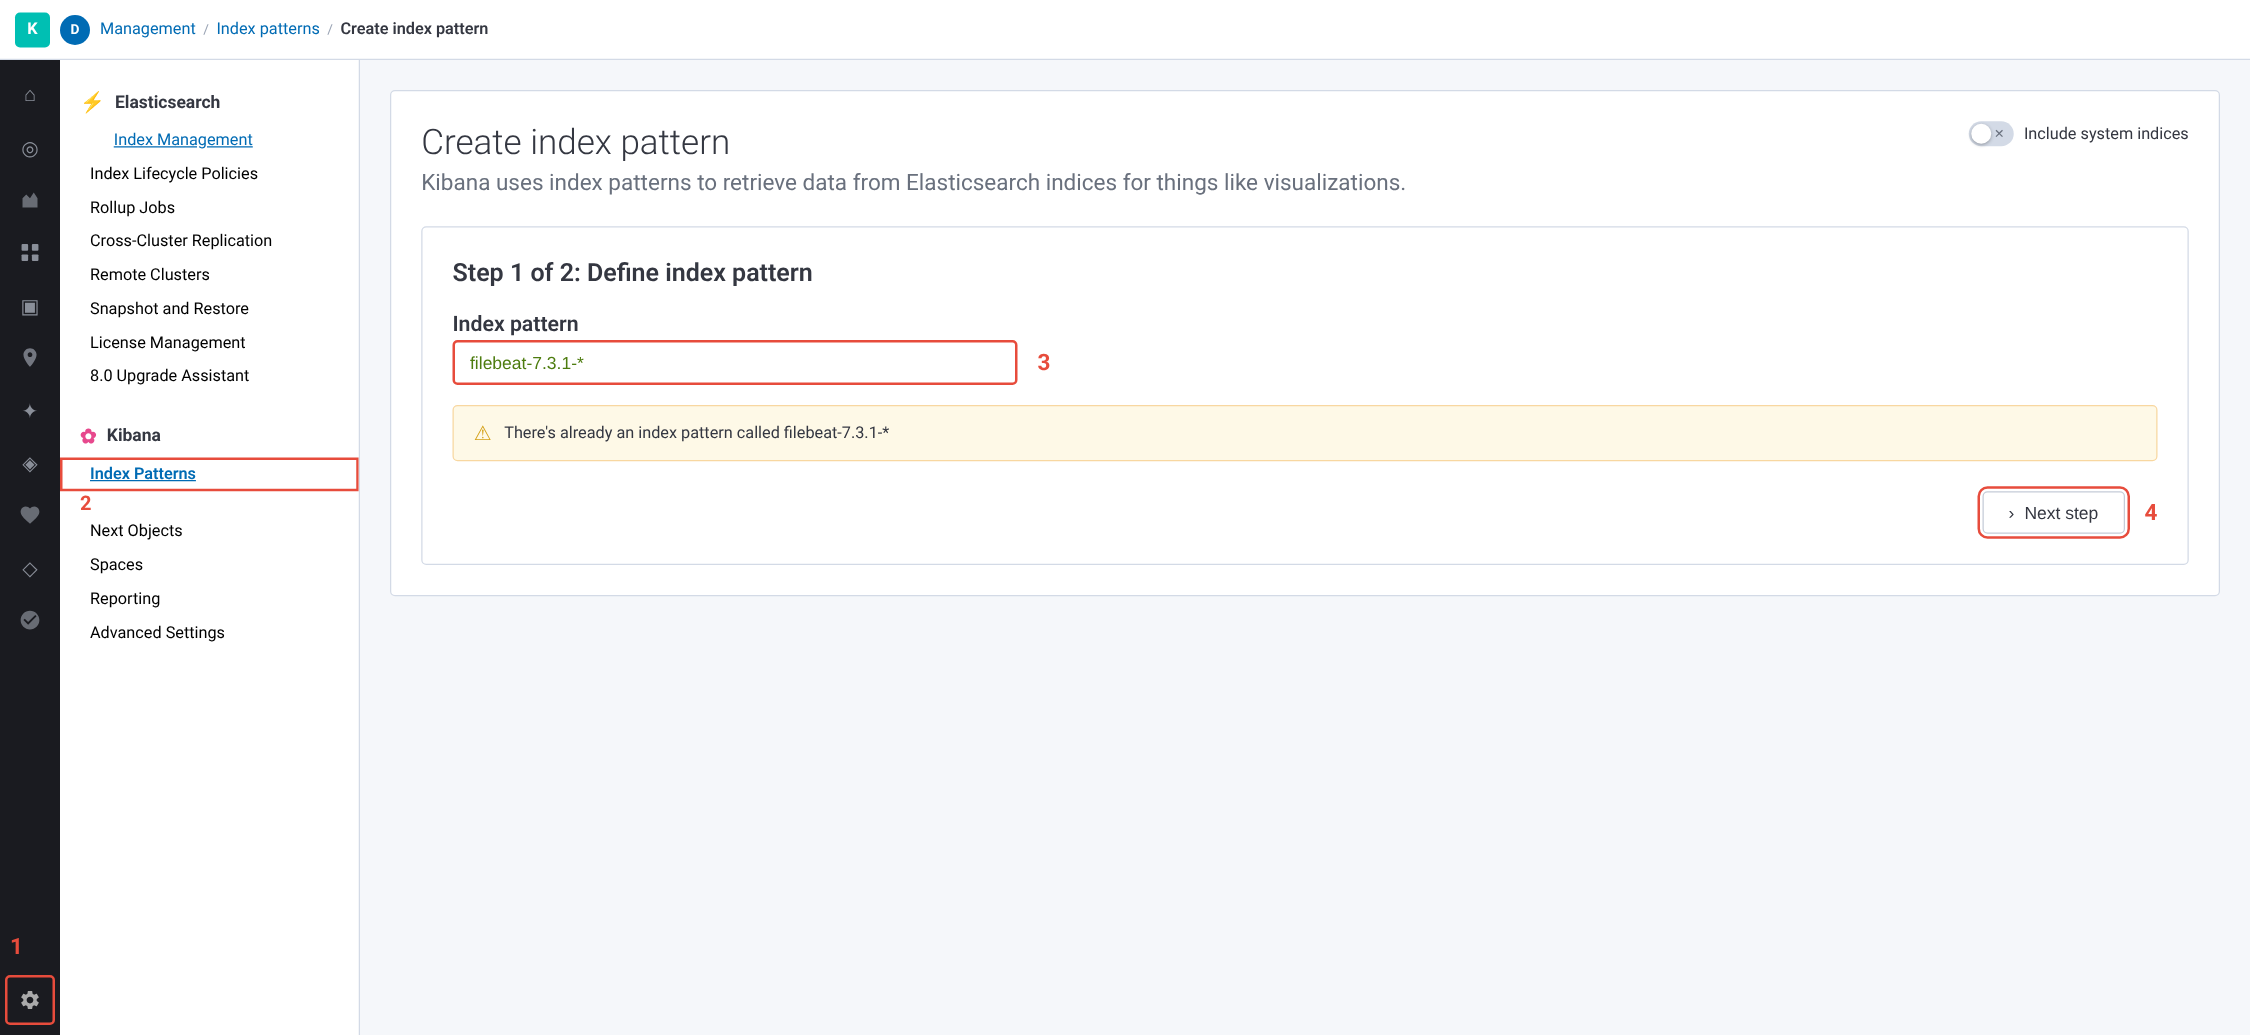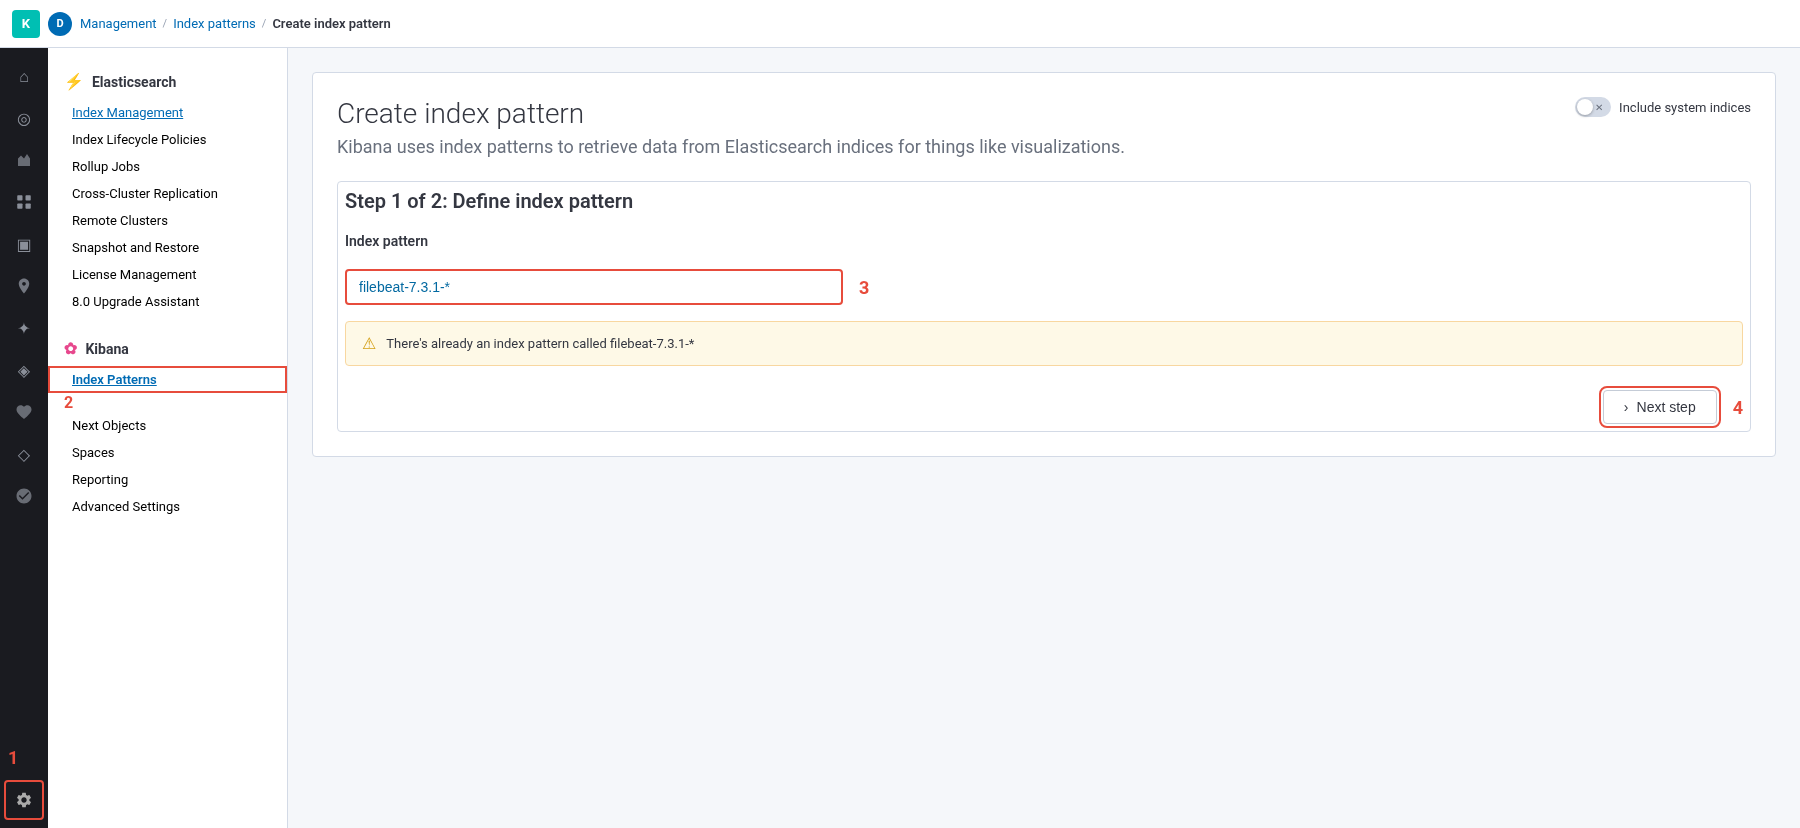--- a/index.html
+++ b/index.html
@@ -91,21 +91,21 @@
       text-decoration: none;
       display: block;
     }
     .sidebar-item.active {
       color: #006bb4;
       font-weight: 600;
       text-decoration: underline;
       outline: 2px solid #e74c3c;
       outline-offset: -2px;
     }
-    .sidebar-item.link { color: #006bb4; text-decoration: underline; }
+    .sidebar-item.link { color: #006bb4; text-decoration: underline; margin-left: 19px; }
 
     
     .content {
       flex: 1;
       overflow-y: auto;
       padding: 24px;
       background: #f5f7fa;
     }
     .content-card {
       background: #fff;
@@ -157,46 +157,46 @@
     .toggle-x {
       font-size: 10px;
       color: #69707d;
       margin-left: 20px;
     }
 
     
     .step-card {
       border: 1px solid #d3dae6;
       border-radius: 4px;
-      padding: 7px;
+      padding: 24px;
     }
     .step-title {
       font-size: 20px;
       font-weight: 600;
       color: #343741;
       margin-bottom: 20px;
     }
 
     
     .form-label {
-      font-size: 14px;
+      font-size: 17px;
       font-weight: 600;
       color: #343741;
-      margin-bottom: 20px;
+      margin-bottom: 2px;
     }
     .form-input-wrapper {
       position: relative;
     }
     .form-input {
-      width: 498px;
+      width: 452px;
       padding: 8px 12px;
       border: 2px solid #e74c3c;
       border-radius: 4px;
       font-size: 14px;
-      color: #0369a1;
+      color: #4d7c0f;
       outline: none;
     }
     .form-help {
       margin-top: 6px;
       font-size: 12px;
       color: #006bb4;
       line-height: 1.5;
     }
     .form-help p { margin: 0; }
 

